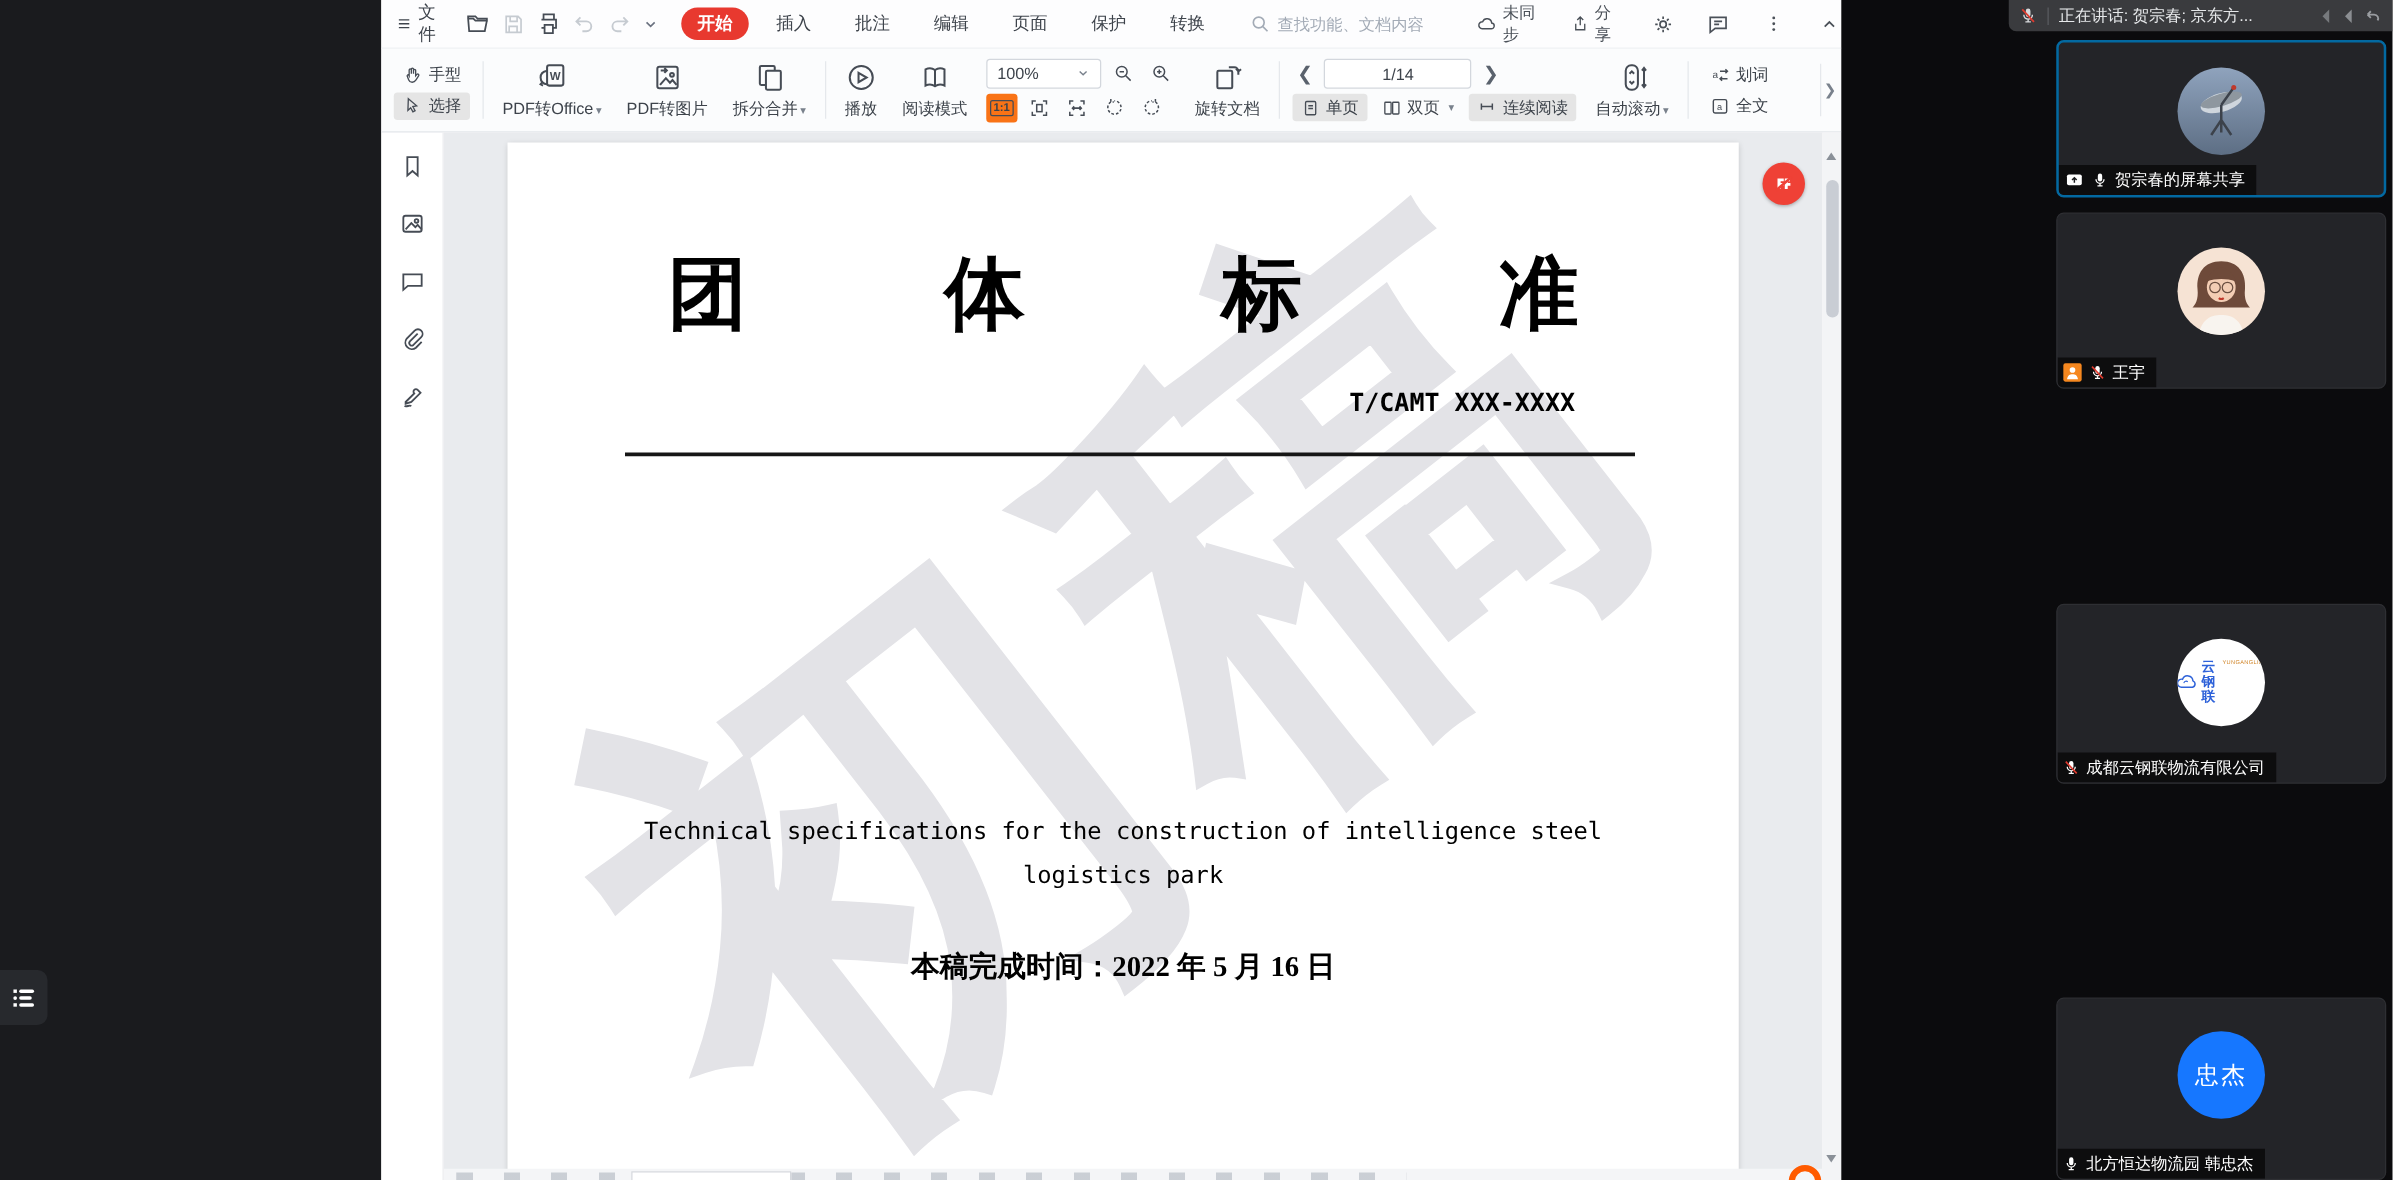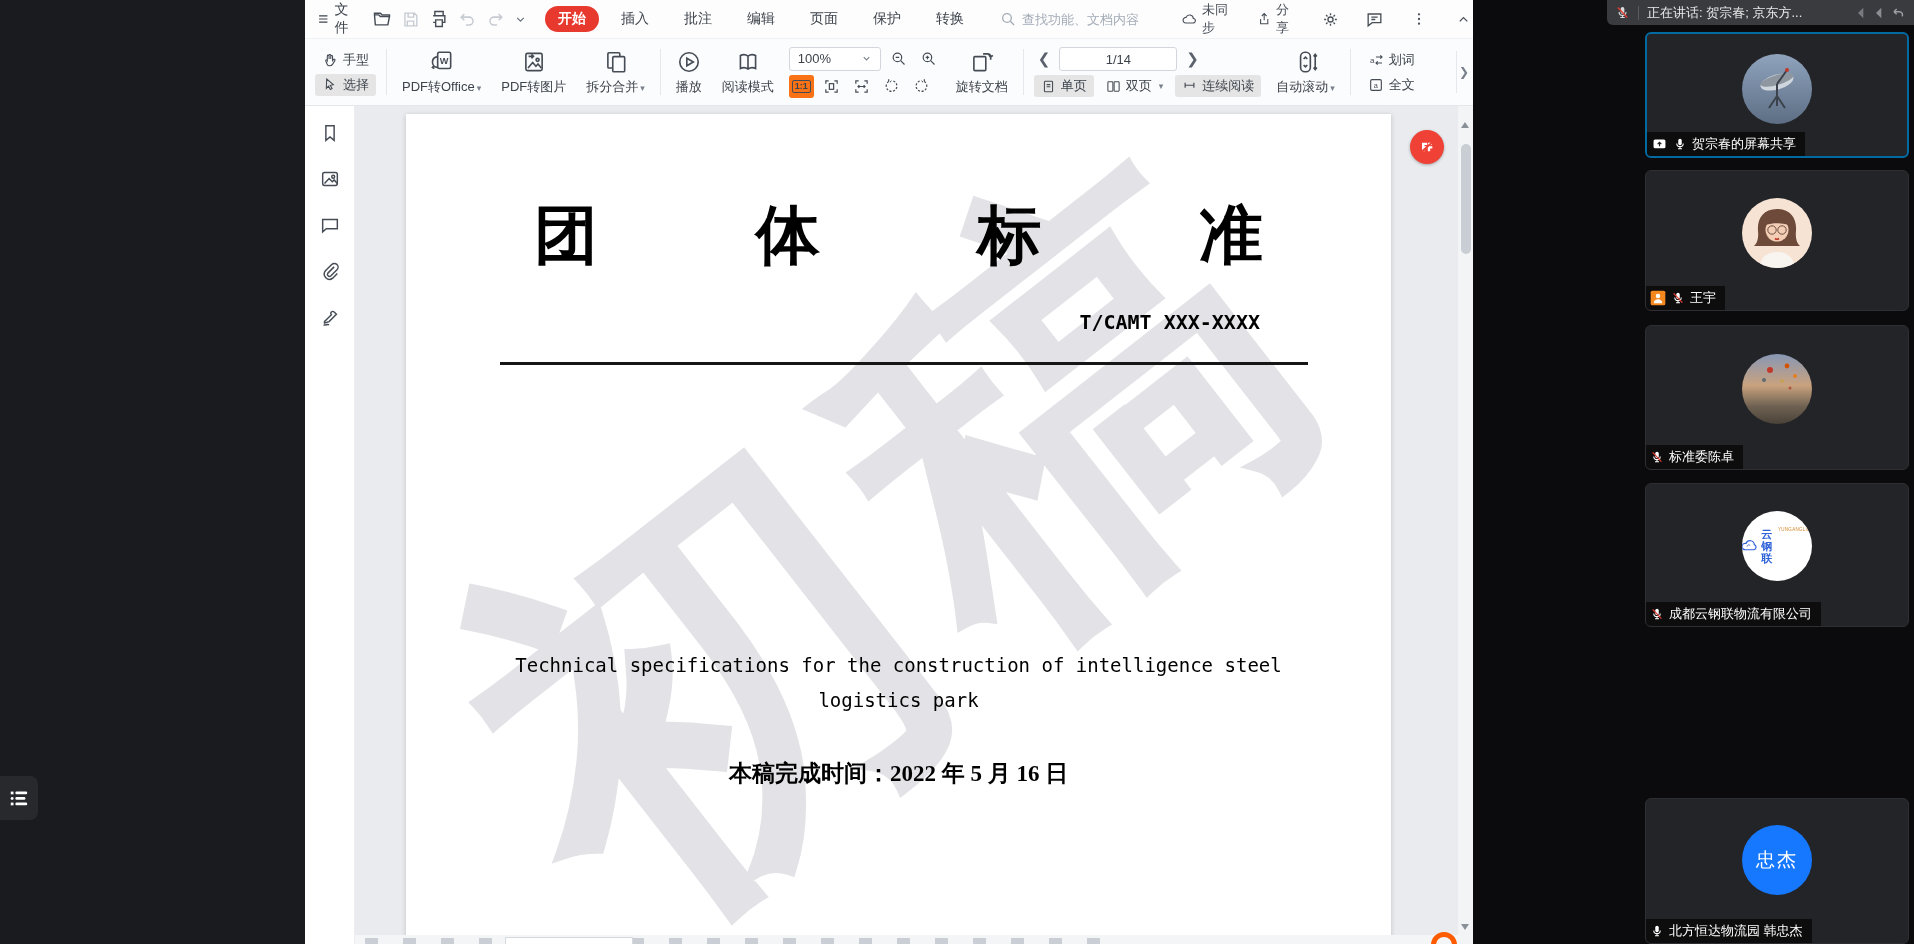--- a/index.html
+++ b/index.html
@@ -525,40 +525,20 @@
         </svg>
       <svg width="14" height="14" viewBox="0 0 24 24">
           <path d="M12 3a3 3 0 0 1 3 3v5a3 3 0 0 1-6 0V6a3 3 0 0 1 3-3z" fill="#fff"></path>
           <path d="M6.5 11a5.5 5.5 0 0 0 11 0 M12 16.5V20 M8.5 20h7" stroke="#fff" stroke-width="1.8" fill="none"></path>
           <path d="M4.5 4 19.5 20" stroke="#e03b2f" stroke-width="2.2"></path>
         </svg>
       <span>王宇</span>
     </div>
   </div>
 
-  <div class="tile" style="top:325px;height:145px;">
-    <div class="avatar" style="top:28px; background:linear-gradient(180deg,#8797b5 0%,#c9a27e 45%,#6e6152 75%,#4a4238 100%);">
-      <svg width="70" height="70" viewBox="0 0 70 70">
-          <circle cx="28" cy="16" r="3" fill="#c0392b"></circle>
-          <circle cx="45" cy="12" r="2.4" fill="#d35400"></circle>
-          <circle cx="53" cy="22" r="2" fill="#e67e22"></circle>
-          <circle cx="22" cy="26" r="2" fill="#5f6a6e"></circle>
-          <circle cx="40" cy="27" r="1.8" fill="#c8a24a"></circle>
-          <circle cx="48" cy="34" r="1.5" fill="#b35442"></circle>
-        </svg>
-    </div>
-    <div class="nameplate">
-      <svg width="14" height="14" viewBox="0 0 24 24">
-          <path d="M12 3a3 3 0 0 1 3 3v5a3 3 0 0 1-6 0V6a3 3 0 0 1 3-3z" fill="#fff"></path>
-          <path d="M6.5 11a5.5 5.5 0 0 0 11 0 M12 16.5V20 M8.5 20h7" stroke="#fff" stroke-width="1.8" fill="none"></path>
-          <path d="M4.5 4 19.5 20" stroke="#e03b2f" stroke-width="2.2"></path>
-        </svg>
-      <span>标准委陈卓</span>
-    </div>
-  </div>
 
   <div class="tile" style="top:483px;height:144px;">
     <div class="avatar" style="top:27px; background:#fff;">
       <div class="logo-wrap">
         <svg width="24" height="20" viewBox="0 0 34 26">
             <path d="M10 20a6 6 0 1 1 1.2-11.8 8 8 0 0 1 15.4 2.3A5 5 0 0 1 26 20z" stroke="#2e62d9" stroke-width="2.2" fill="none"></path>
             <path d="M13 14c1-3 4-4 6-2" stroke="#2e62d9" stroke-width="1.6" fill="none"></path>
           </svg>
         <div class="logo-col">
           <span class="logo-cn">云钢联</span>

